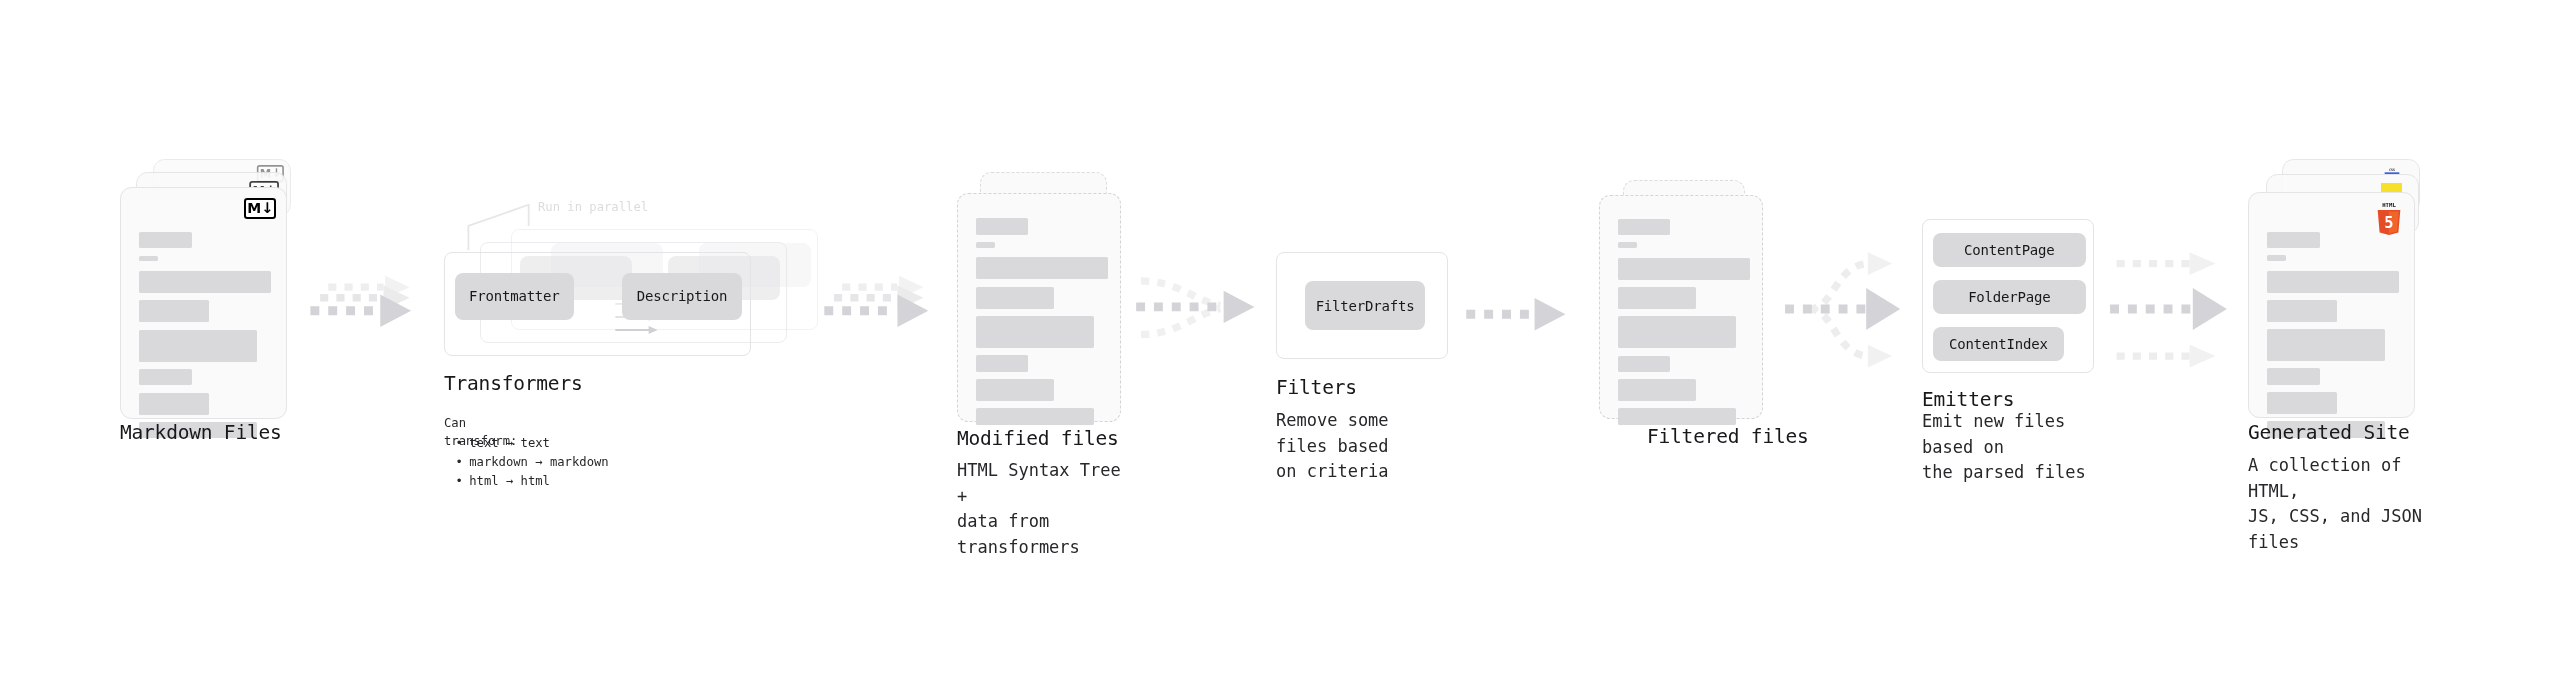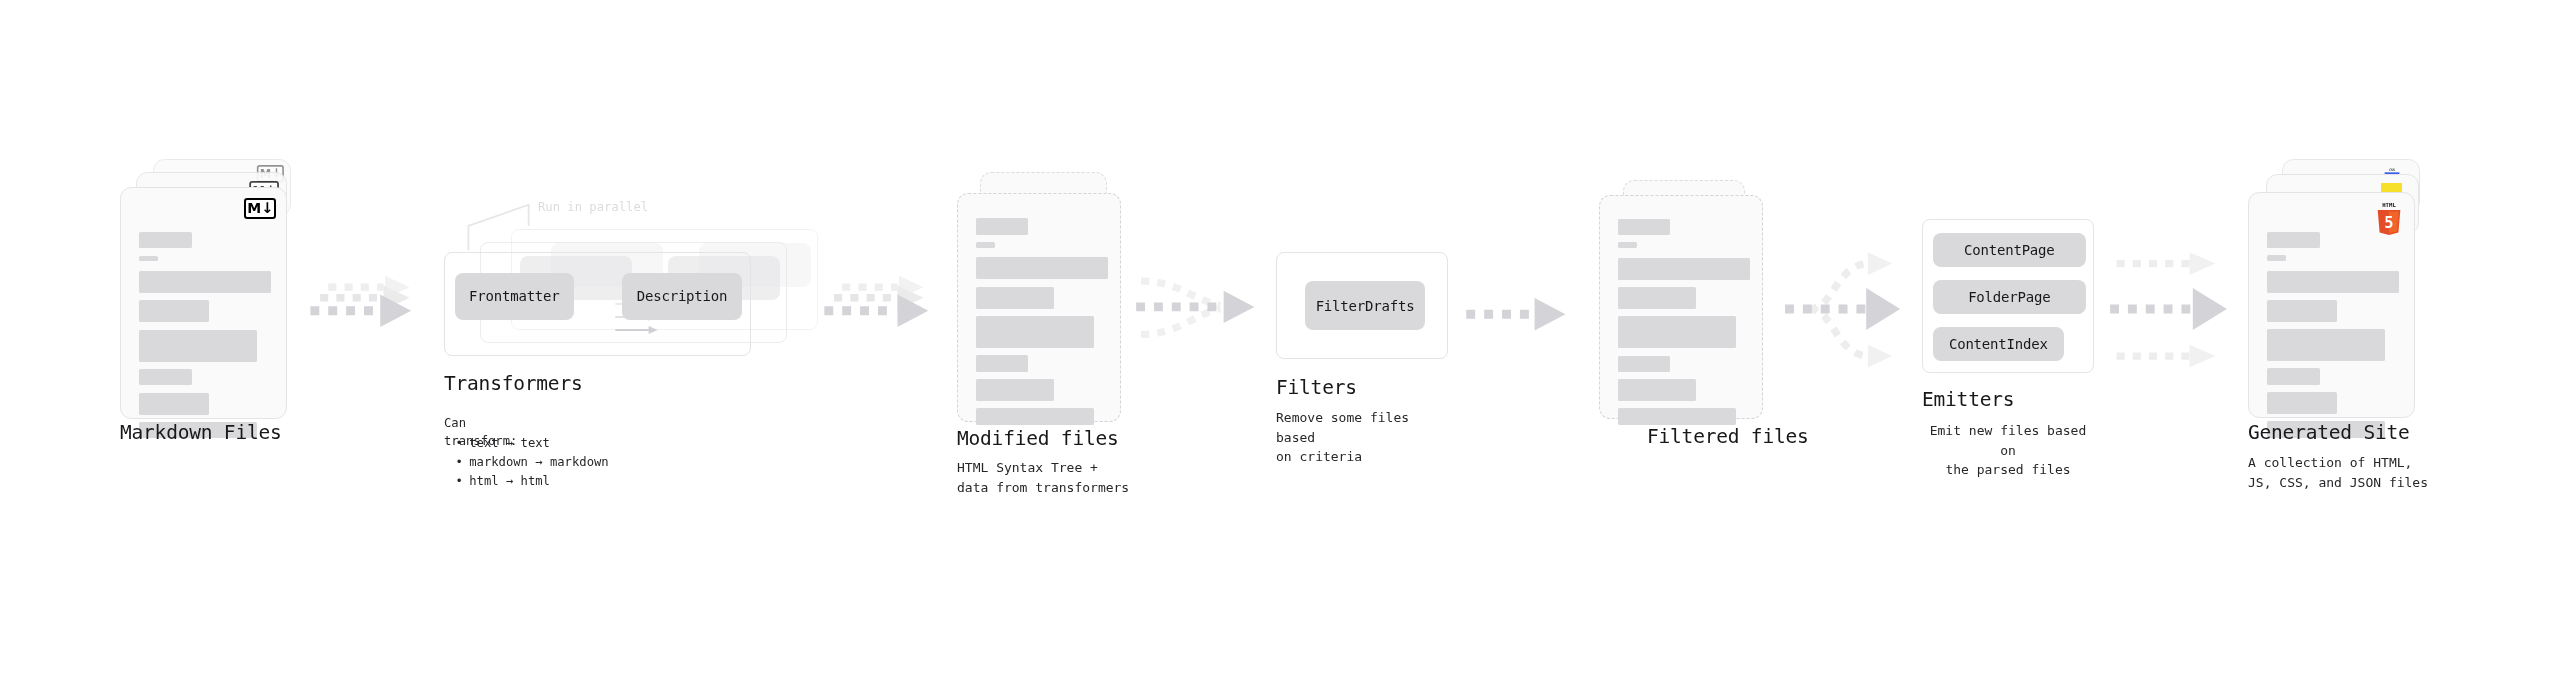--- a/index.html
+++ b/index.html
@@ -76,21 +76,21 @@
   
   .title {
     position: absolute;
     font-size: 19.5px;
     letter-spacing: -0.2px;
     color: #18181b;
     white-space: nowrap;
   }
   .sub {
     position: absolute;
-    font-size: 13px;
+    font-size: 17px;
     line-height: 1.5;
     color: #27272a;
     white-space: pre-line;
   }
   .sub-head { position: absolute; font-size: 12.2px; line-height: 1.5; color: #27272a; }
   .bullets { position: absolute; margin: 0; padding: 0; list-style: none; font-size: 12.2px; line-height: 1.55; color: #27272a; }
   .bullets li { white-space: nowrap; }
   .bullets li:before { content: "\2022"; margin-right: 6.5px; }
 
   .ghost-label {
@@ -307,21 +307,21 @@
     </svg>
   </div>
 
   <div class="node" style="left:1922px; top:219px;">
     <div class="panel" style="left:0px; top:0px; width:172px; height:154px; position:relative;">
       <div class="chip" style="left:9.8px; top:13px; width:153px; height:34px;">ContentPage</div>
       <div class="chip" style="left:9.8px; top:60px; width:153px; height:34px;">FolderPage</div>
       <div class="chip" style="left:9.8px; top:107px; width:131px; height:34px;">ContentIndex</div>
     </div>
     <div class="title" style="left:0px; top:169px;">Emitters</div>
-    <div class="sub" style="left:0px; top:202px;text-align:center;">Emit new files based on
+    <div class="sub" style="left:0px; top:190px;">Emit new files based on
 the parsed files</div>
   </div>
 
   <div class="arrow" style="left:2110px; top:236px;">
     <svg width="138" height="146" viewBox="0 0 170 180">
       <g stroke="#ededee" stroke-width="9" stroke-dasharray="10 10" fill="none">
         <line x1="8" y1="34" x2="98" y2="34"></line>
       </g>
       <polygon points="98,20 130,34 98,48" fill="#f1f1f2"></polygon>
       <g stroke="#ededee" stroke-width="9" stroke-dasharray="10 10" fill="none">

